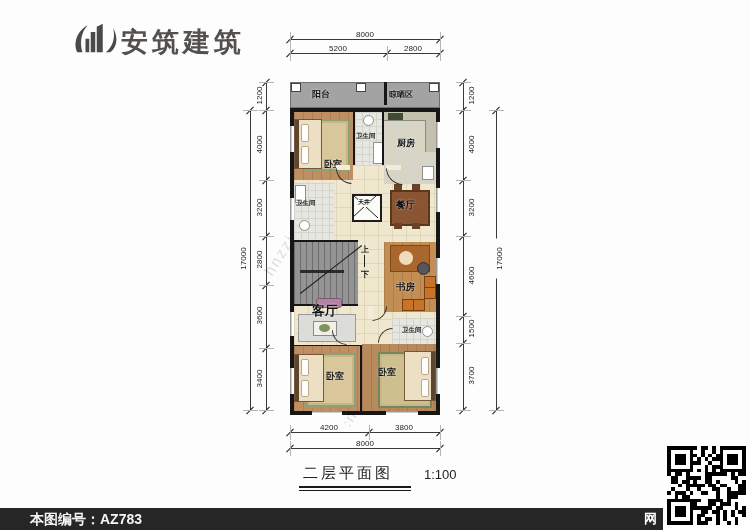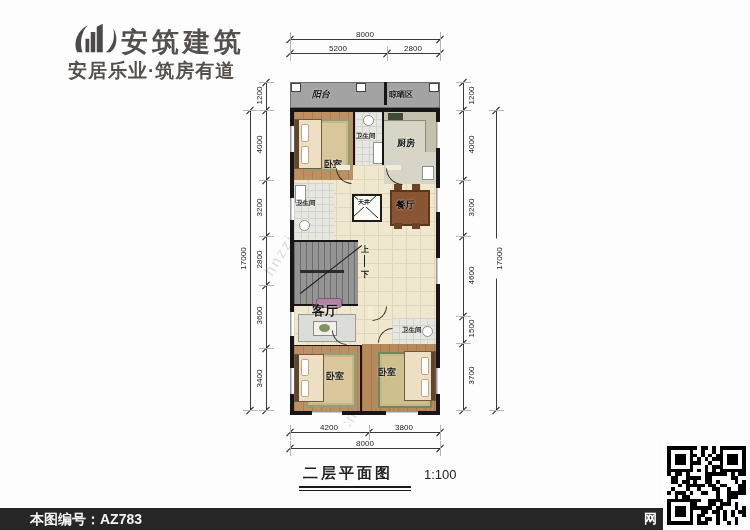--- a/index.html
+++ b/index.html
@@ -36,21 +36,21 @@
   .arc{position:absolute;border:1px solid #333;border-color:transparent transparent #333 #333;border-radius:0 0 0 100%;}
   .fixture{position:absolute;background:#fff;border:1px solid #8f8f8f;}
   .round{border-radius:50%;}
   
   #stairs{position:absolute;left:4px;top:158px;width:64px;height:62px;background:#949494;
     background-image:repeating-linear-gradient(90deg,#6d6d6d 0 1px,transparent 1px 6px);border-top:2px solid #161616;border-bottom:2px solid #161616;}
   .stair-mid{position:absolute;left:6px;top:28px;width:44px;height:3px;background:#2b2b2b;}
   .stair-arrow{position:absolute;left:-2px;top:27px;width:78px;height:1px;background:#1f1f1f;transform:rotate(-38deg);}
   .updown{position:absolute;font-size:8px;font-weight:700;color:#141414;}
   
-  .plan-title{position:absolute;left:303px;top:464px;font-size:15px;font-weight:700;color:#222;letter-spacing:3px;}
+  .plan-title{position:absolute;left:303px;top:464px;font-size:15px;font-weight:400;color:#222;letter-spacing:3px;}
   .title-rule{position:absolute;left:299px;top:486px;width:112px;height:2px;background:#1a1a1a;}
   .title-rule2{position:absolute;left:299px;top:490px;width:112px;height:1px;background:#1a1a1a;}
   .plan-scale{position:absolute;left:424px;top:467px;font-size:13px;color:#222;}
   
   #footer-bar{position:absolute;left:0;top:508px;width:750px;height:22px;background:#262626;}
   .footer-serial{position:absolute;left:30px;top:0;height:22px;line-height:22px;color:#f5f5f5;font-size:14px;font-weight:700;text-align:center;}
   .footer-mid{position:absolute;left:300px;top:0;height:22px;line-height:22px;color:#f5f5f5;font-size:9.5px;white-space:nowrap;}
   .footer-mid span{margin-right:8px;}
   .footer-web{position:absolute;left:644px;top:0;height:22px;line-height:22px;color:#fff;font-size:13px;font-weight:700;}
   .qr{position:absolute;left:663px;top:440px;width:87px;height:90px;background:#fff;display:flex;align-items:center;justify-content:center;}
@@ -63,21 +63,20 @@
   <div class="abs" style="left:72px;top:20px;width:48px;height:36px;">
     <svg width="48" height="36" viewBox="0 0 64 46" fill="#4c4a48">
       <path d="M7 42 C1 30 7 13 21 6 C12 15 10 30 14 42 Z"></path>
       <rect x="18" y="24" width="5" height="18"></rect>
       <rect x="25" y="15" width="6" height="27"></rect>
       <polygon points="33,8 41,4 41,42 33,42"></polygon>
       <path d="M45 42 C54 35 58 24 55 10 C62 22 60 36 51 42 Z"></path>
     </svg>
   </div>
   <div class="brand-name">安筑建筑</div>
-  <div class="brand-tagline">安居乐业·筑房有道</div>
 
   <div class="watermark" style="left:245px;top:225px;">hnzzjz.com</div>
   <div class="watermark" style="left:320px;top:380px;">hnzzjz.com</div>
   <div class="watermark" style="left:300px;top:120px;opacity:.6;">hnzzjz.com</div>
 
   <div class="dim-line-h" style="left:290px;top:39px;width:150px;"></div>
   <div class="dim-label" style="left:345px;top:30px;">8000</div>
   <div class="dim-line-h" style="left:290px;top:53px;width:150px;"></div>
   <div class="dim-label" style="left:318px;top:44px;">5200</div>
   <div class="dim-label" style="left:393px;top:44px;">2800</div>
@@ -104,21 +103,21 @@
   <div class="dim-label rot" style="left:451px;top:203px;">3200</div>
   <div class="dim-label rot" style="left:451px;top:271px;">4600</div>
   <div class="dim-label rot" style="left:451px;top:324px;">1500</div>
   <div class="dim-label rot" style="left:451px;top:371px;">3700</div>
   <div class="dim-line-v" style="left:496px;top:110px;height:300px;"></div>
   <div class="dim-label rot" style="left:479px;top:254px;">17000</div>
 
   <div id="plan">
 
     <div class="room" style="left:0;top:0;width:150px;height:26px;background:#a3a3a3;box-shadow:inset 0 0 0 1px #6e6e6e;border-bottom:3px solid #161616;">
-      <span class="room-label" style="left:22px;top:6px;font-size:9px;font-style:italic;">阳台</span>
+      <span class="room-label" style="left:22px;top:6px;font-size:9px;">阳台</span>
       <span class="room-label" style="left:99px;top:7px;font-size:8px;">晾晒区</span>
       <div class="abs" style="left:94px;top:0;width:3px;height:23px;background:#161616;"></div>
       <div class="abs" style="left:1px;top:1px;width:8px;height:7px;background:#fff;border:1px solid #444;"></div>
       <div class="abs" style="left:66px;top:1px;width:8px;height:7px;background:#fff;border:1px solid #444;"></div>
       <div class="abs" style="left:139px;top:1px;width:8px;height:7px;background:#fff;border:1px solid #444;"></div>
     </div>
 
     <div class="room creambg" style="left:4px;top:83px;width:142px;height:180px;"></div>
 
     <div class="room woodbg" style="left:4px;top:30px;width:59px;height:68px;">
@@ -167,20 +166,31 @@
     <span class="room-label" style="left:106px;top:117px;font-size:9.5px;color:#111;">餐厅</span>
 
     <div id="stairs">
       <div class="stair-mid"></div>
       <div class="stair-arrow"></div>
     </div>
     <span class="updown" style="left:71px;top:162px;">上</span>
     <div class="abs" style="left:74px;top:173px;width:1px;height:12px;background:#222;"></div>
     <span class="updown" style="left:71px;top:187px;">下</span>
 
+    <div class="room woodbg" style="left:94px;top:160px;width:52px;height:70px;background-color:#c28e54;">
+      <div class="abs" style="left:6px;top:3px;width:38px;height:25px;background:#a9672f;border:1px solid #7a4a20;">
+        <div class="abs round" style="left:8px;top:5px;width:14px;height:14px;background:rgba(255,240,210,.85);"></div>
+      </div>
+      <div class="abs round" style="left:33px;top:20px;width:11px;height:11px;background:#55565a;border:1px solid #2f3033;"></div>
+      <div class="abs" style="left:40px;top:34px;width:10px;height:10px;background:#c87428;border:1px solid #7a3f12;"></div>
+      <div class="abs" style="left:40px;top:45px;width:10px;height:10px;background:#c87428;border:1px solid #7a3f12;"></div>
+      <div class="abs" style="left:18px;top:57px;width:10px;height:10px;background:#c87428;border:1px solid #7a3f12;"></div>
+      <div class="abs" style="left:29px;top:57px;width:10px;height:10px;background:#c87428;border:1px solid #7a3f12;"></div>
+      <span class="room-label" style="left:12px;top:39px;font-size:9.5px;">书房</span>
+    </div>
 
     <div class="abs" style="left:26px;top:216px;width:24px;height:8px;background:#b284a4;border:1px solid #7d5a73;border-radius:3px;"></div>
     <div class="abs" style="left:8px;top:232px;width:56px;height:26px;background:#dcdcd8;border:1px solid #9a9a9a;">
       <div class="abs" style="left:14px;top:6px;width:22px;height:13px;background:#f2f0e8;border:1px solid #8a8a8a;">
         <div class="abs round" style="left:5px;top:2px;width:11px;height:8px;background:#7e935f;"></div>
       </div>
     </div>
     <span class="room-label" style="left:22px;top:220px;font-size:13px;">客厅</span>
 
     <div class="room tilebg" style="left:102px;top:236px;width:44px;height:26px;">

